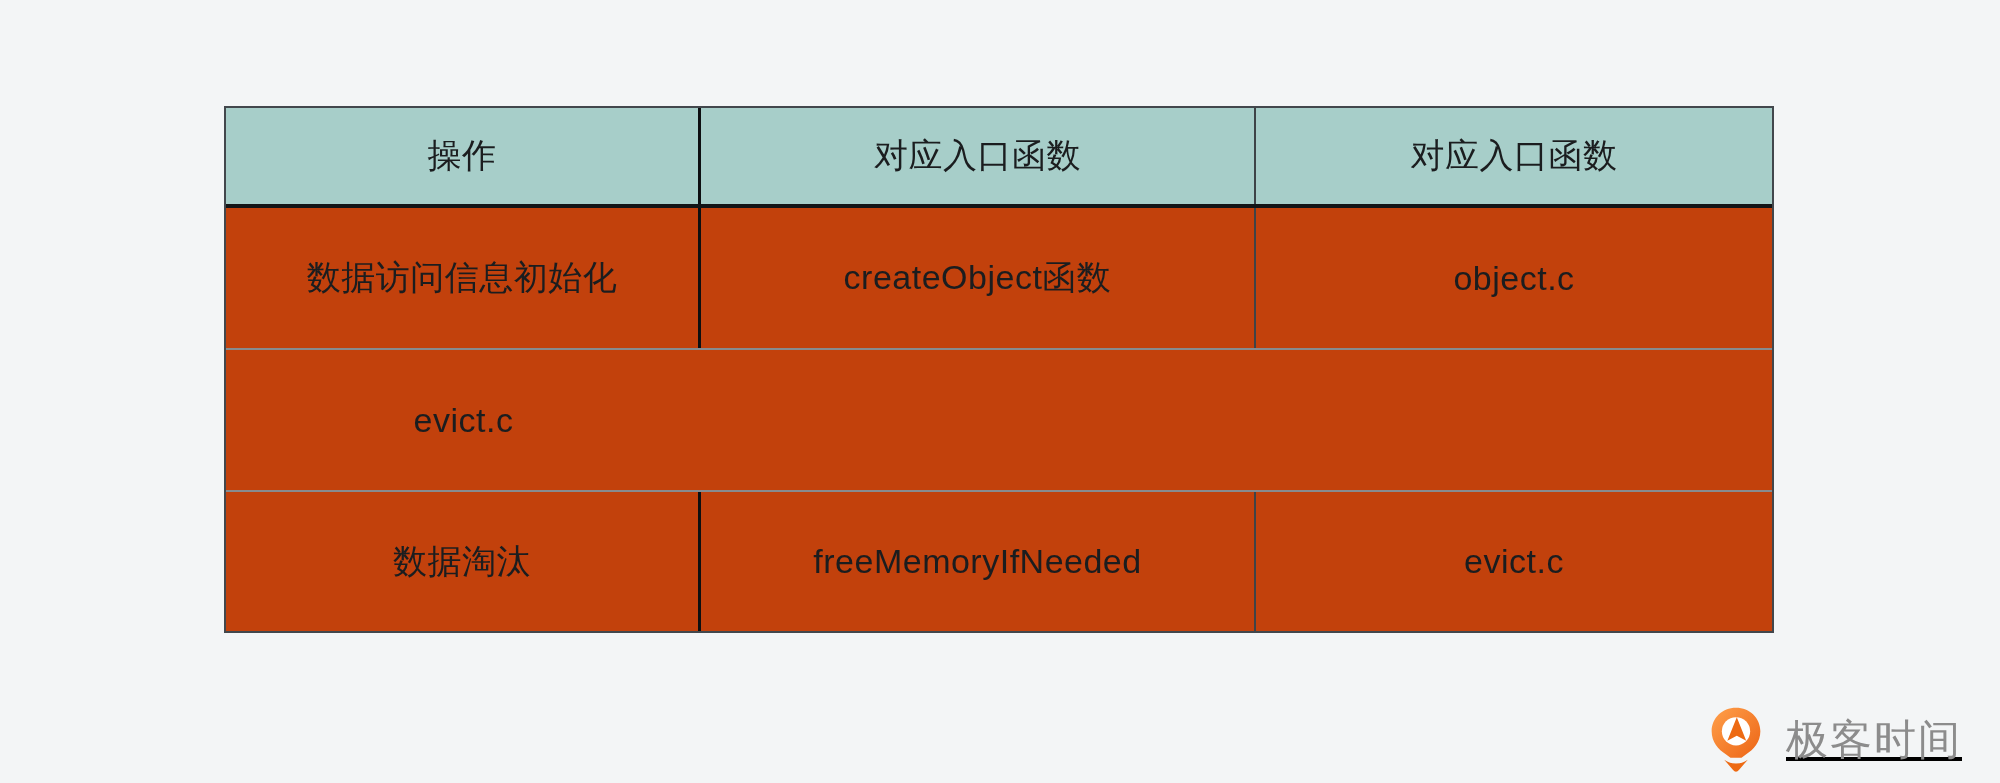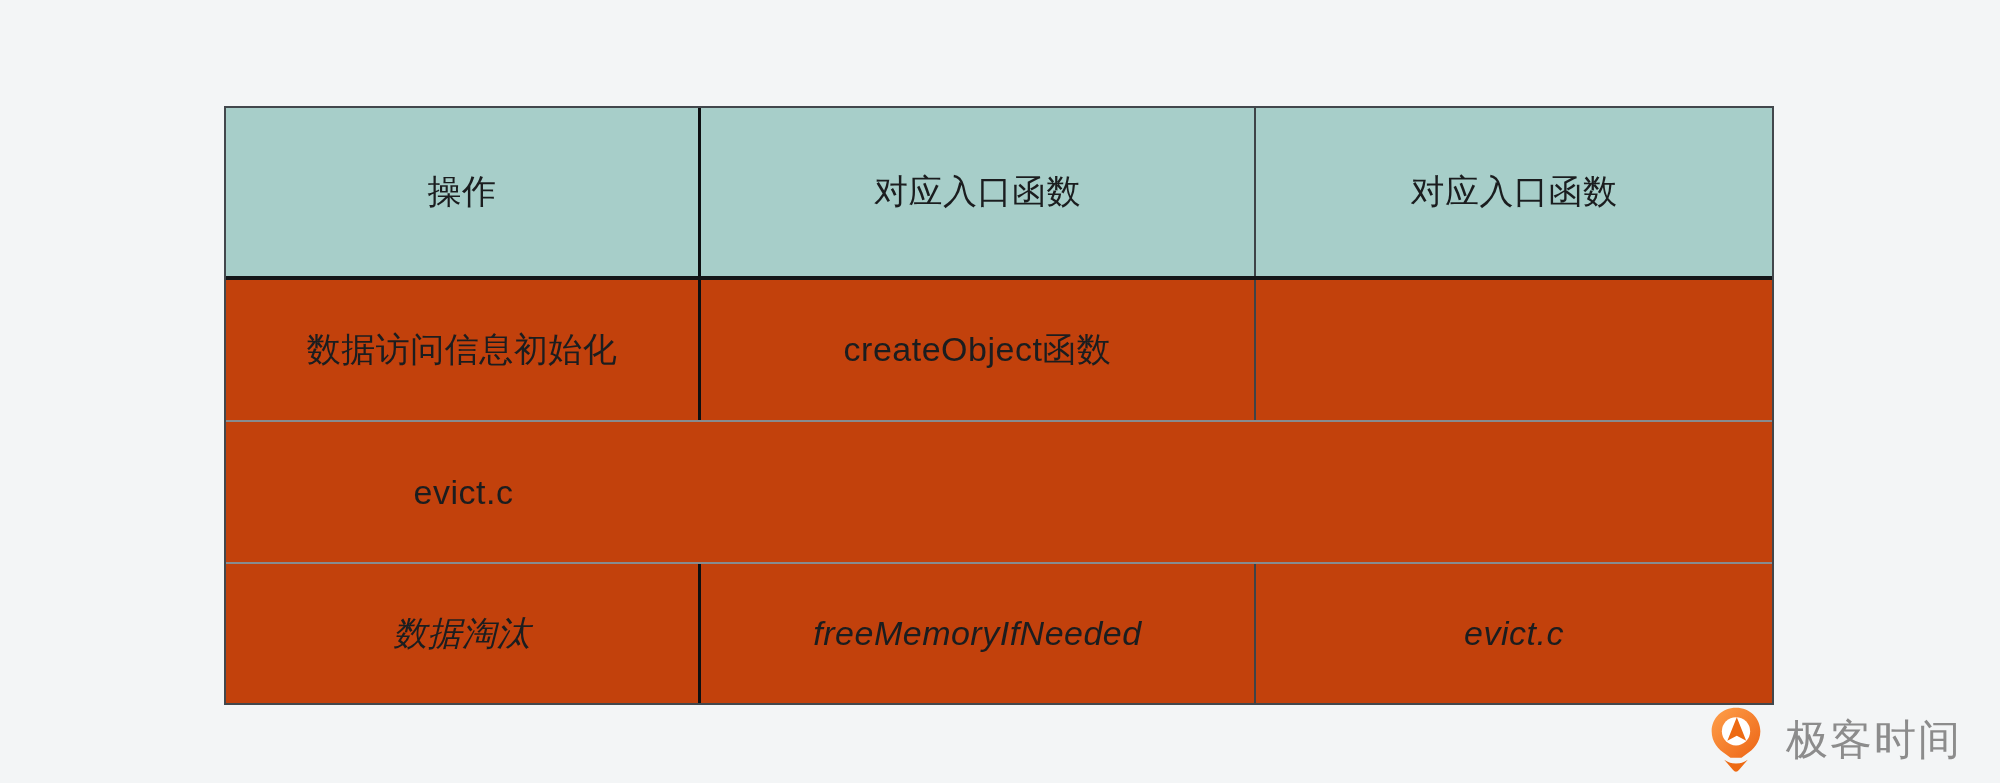--- a/index.html
+++ b/index.html
@@ -21,33 +21,32 @@
     width: 1550px;
     box-sizing: border-box;
     border: 2px solid #42474c;
   }
   .trow {
     display: grid;
     grid-template-columns: 475px 555px 1fr;
     box-sizing: border-box;
   }
   .trow.header {
-    height: 172px;
+    height: 100px;
     background: #a7cec9;
     border-bottom: 4px solid #131517;
   }
   .trow.body {
     height: 142px;
     background: #c2410c;
     border-bottom: 2px solid #878b8f;
   }
   .trow.body.last {
     height: 139px;
     border-bottom: none;
-    font-style: italic;
   }
   .tcell {
     display: flex;
     align-items: center;
     justify-content: center;
     box-sizing: border-box;
     font-size: 34px;
     font-weight: 400;
     color: #1b1d1f;
     letter-spacing: 0.5px;
@@ -56,20 +55,21 @@
   .tcell.c1 { border-right: 3px solid #0d0f11; }
   .tcell.c2 { border-right: 2px solid #3e4347; }
 
   .logo {
     position: absolute;
     right: 38px;
     bottom: 10px;
     display: flex;
     align-items: center;
     gap: 24px;
+    text-decoration: underline;
   }
   .logo-icon {
     width: 52px;
     height: 66px;
     display: block;
   }
   .logo-text {
     font-size: 42px;
     font-weight: 400;
     color: #8c8c8c;
@@ -86,20 +86,21 @@
 
     <div class="trow header">
       <div class="tcell c1">操作</div>
       <div class="tcell c2">对应入口函数</div>
       <div class="tcell c3">对应入口函数</div>
     </div>
 
     <div class="trow body">
       <div class="tcell c1">数据访问信息初始化</div>
       <div class="tcell c2">createObject函数</div>
+      <div class="tcell c3">object.c</div>
     </div>
 
     <div class="trow body">
       <div class="tcell c3">evict.c</div>
     </div>
 
     <div class="trow body last">
       <div class="tcell c1">数据淘汰</div>
       <div class="tcell c2">freeMemoryIfNeeded</div>
       <div class="tcell c3">evict.c</div>

